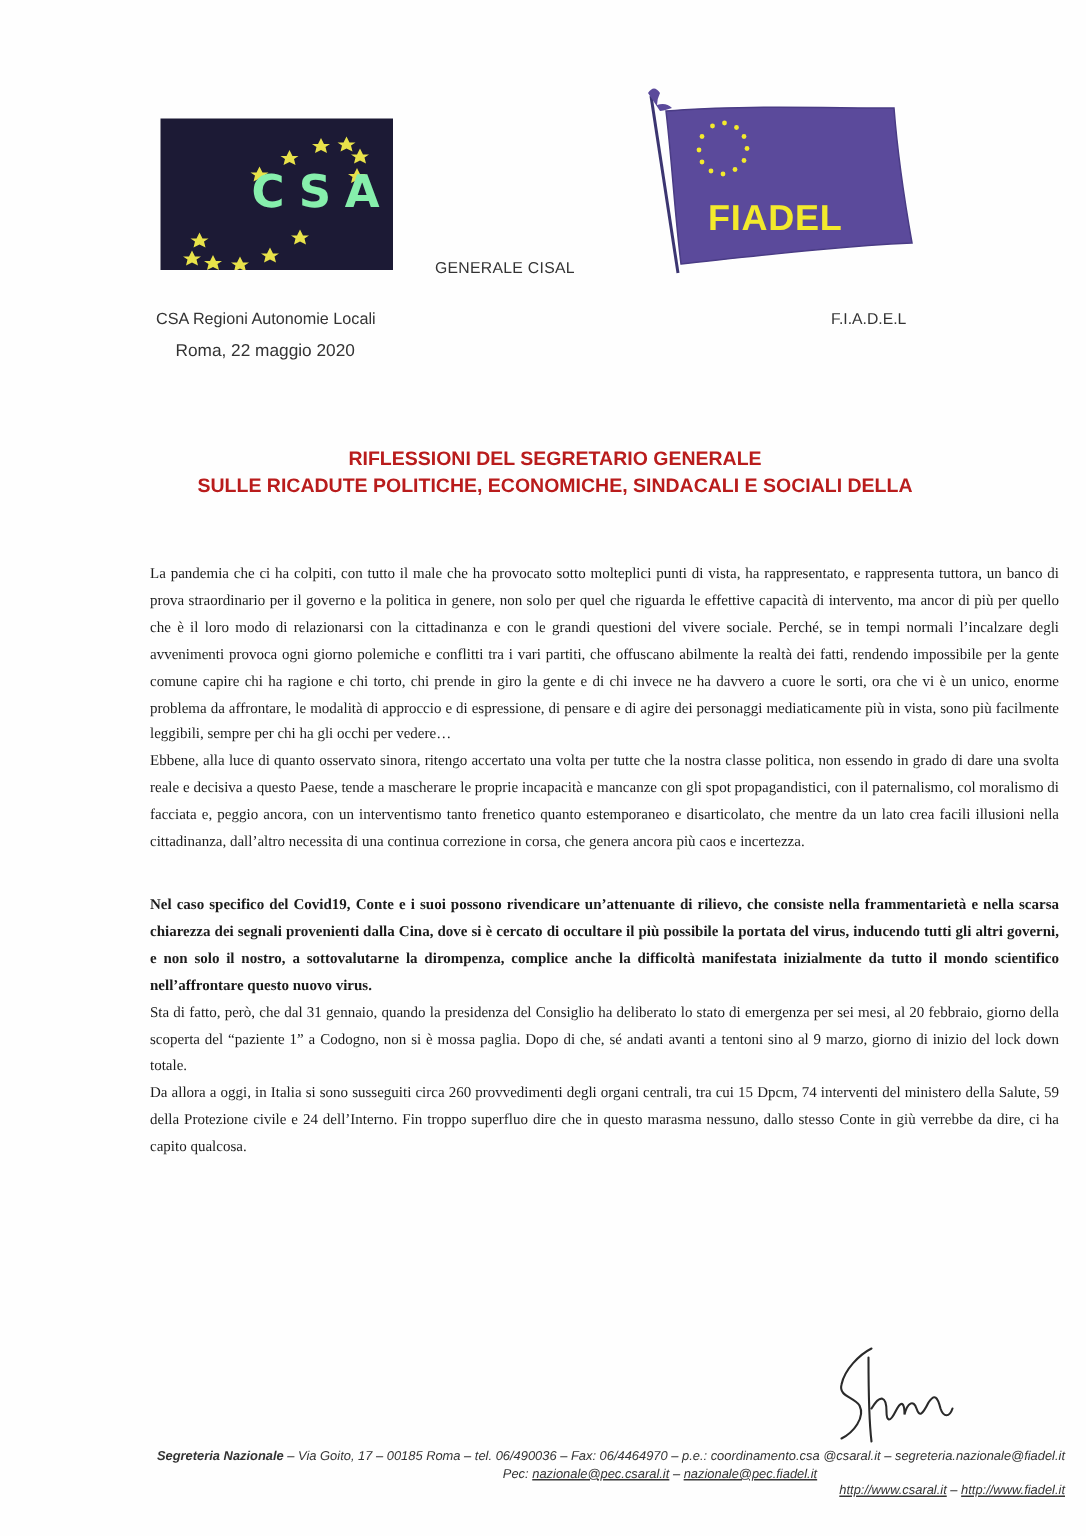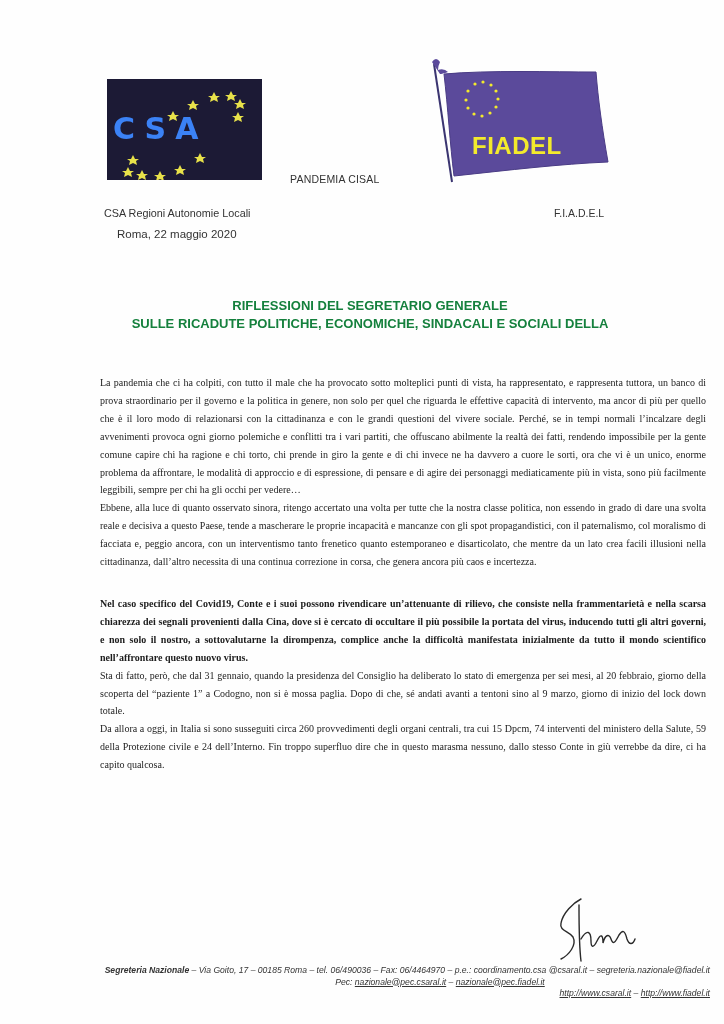--- a/index.html
+++ b/index.html
@@ -8,23 +8,23 @@
     font-family: "Liberation Serif", serif; color: #1e1e1e;
   }
   .page { position: absolute; inset: 0; background: #fefefe; }
 
   
   .csa-logo {
     position: absolute; left: 107px; top: 79px; width: 155px; height: 101px;
     background: #1c1a35;
   }
   .csa-logo .csa-text {
-    position: absolute; left: 0; right: 0; top: 32px; text-align: left;
+    position: absolute; left: 0; right: 0; top: 32px; text-align: right;
     font-family: "DejaVu Sans", sans-serif; font-weight: bold; font-size: 30px;
-    letter-spacing: 9px; color: #3b82f6; padding-left: 6px;
+    letter-spacing: 9px; color: #86efac; padding-left: 6px;
   }
   .csa-logo svg { position: absolute; left: 0; top: 0; }
 
   .aderente {
     position: absolute; left: 290px; top: 173px;
     font-family: "Liberation Sans", sans-serif; font-size: 10.5px; color: #333;
     letter-spacing: 0.2px;
   }
 
   .fiadel-logo { position: absolute; left: 420px; top: 58px; width: 200px; height: 130px; }
@@ -44,21 +44,21 @@
   }
   .org-right {
     position: absolute; left: 554px; top: 207px;
     font-family: "Liberation Sans", sans-serif; font-size: 10.5px; color: #333;
   }
 
   
   .title {
     position: absolute; left: 120px; width: 500px; top: 297px;
     text-align: center; font-family: "Liberation Sans", sans-serif; font-weight: bold;
-    font-size: 13px; line-height: 18px; color: #15803d;
+    font-size: 13px; line-height: 18px; color: #b91c1c;
   }
 
   
   .body {
     position: absolute; left: 100px; top: 374px; width: 606px;
     font-size: 10px; line-height: 17.9px; color: #1c1c1c;
   }
   .body p { margin: 0; text-align: justify; }
   .body p.gap { margin-top: 24px; font-weight: bold; }
 
@@ -95,21 +95,21 @@
         <polygon points="21,88 23,92 27,92 24,94 25,98 21,96 17,98 18,94 15,92 19,92"></polygon>
         <polygon points="35,91 37,95 41,95 38,97 39,101 35,99 31,101 32,97 29,95 33,95"></polygon>
         <polygon points="53,92 55,96 59,96 56,98 57,102 53,100 49,102 50,98 47,96 51,96"></polygon>
         <polygon points="73,86 75,90 79,90 76,92 77,96 73,94 69,96 70,92 67,90 71,90"></polygon>
         <polygon points="93,74 95,78 99,78 96,80 97,84 93,82 89,84 90,80 87,78 91,78"></polygon>
       </g>
     </svg>
     <div class="csa-text">CSA</div>
   </div>
 
-  <div class="aderente">PANDEMIA CISAL</div>
+  <div class="aderente">GENERALE CISAL</div>
 
   <div class="fiadel-logo">
     <svg width="200" height="130">
       <line x1="14" y1="6" x2="32" y2="124" stroke="#3b3571" stroke-width="2"></line>
       <path d="M12,4 q4,-6 8,0 q-2,4 -2,8 q6,-2 10,2 q-6,2 -8,2 z" fill="#5b4a9b"></path>
       <path d="M24,16 C70,12 130,14 176,14 C178,40 182,70 188,104 C140,106 90,112 34,118 C30,86 28,50 24,16 Z" fill="#5b4a9b" stroke="#4a3c85" stroke-width="1"></path>
       <g fill="#f3ea2c">
         <circle cx="55" cy="26" r="1.6"></circle>
           <circle cx="63" cy="24" r="1.6"></circle>
           <circle cx="71" cy="27" r="1.6"></circle>

